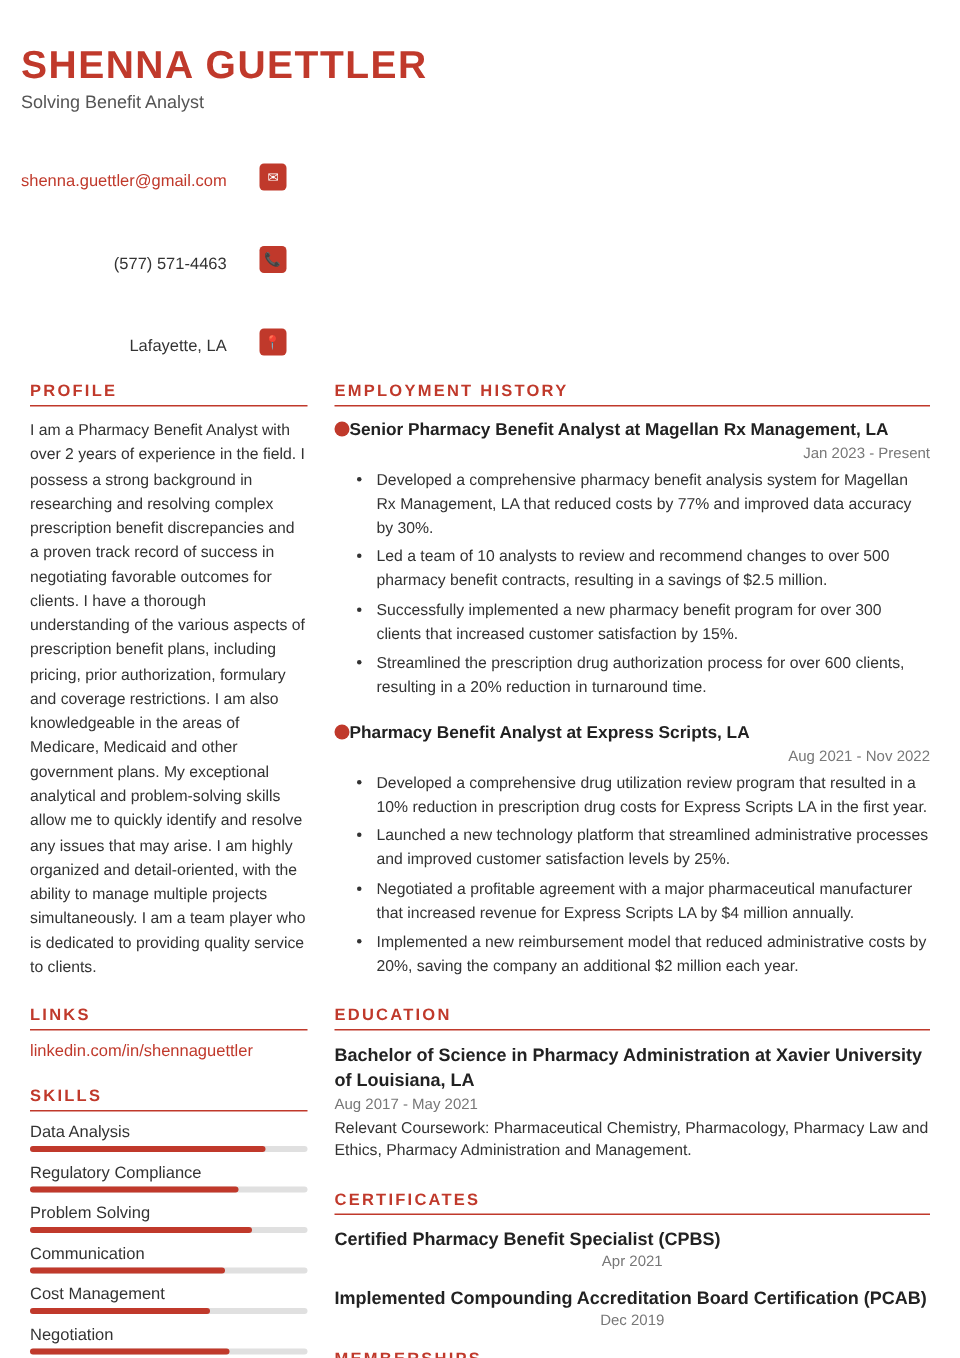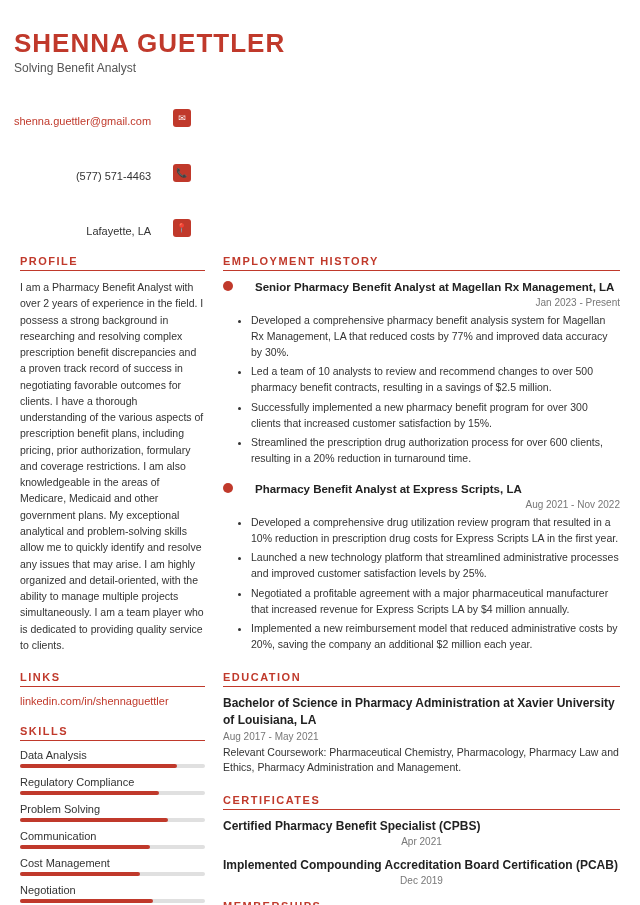--- a/index.html
+++ b/index.html
@@ -136,21 +136,21 @@
     
     .job-entry {
       margin-bottom: 14px;
     }
     .job-title {
       font-size: 12px;
       font-weight: 700;
       color: #222;
       display: flex;
       align-items: flex-start;
-      gap: 22px;
+      gap: 0;
     }
     .job-dot {
       width: 10px;
       height: 10px;
       background: #c0392b;
       border-radius: 50%;
       flex-shrink: 0;
       margin-top: 2px;
     }
     .job-title-text {

